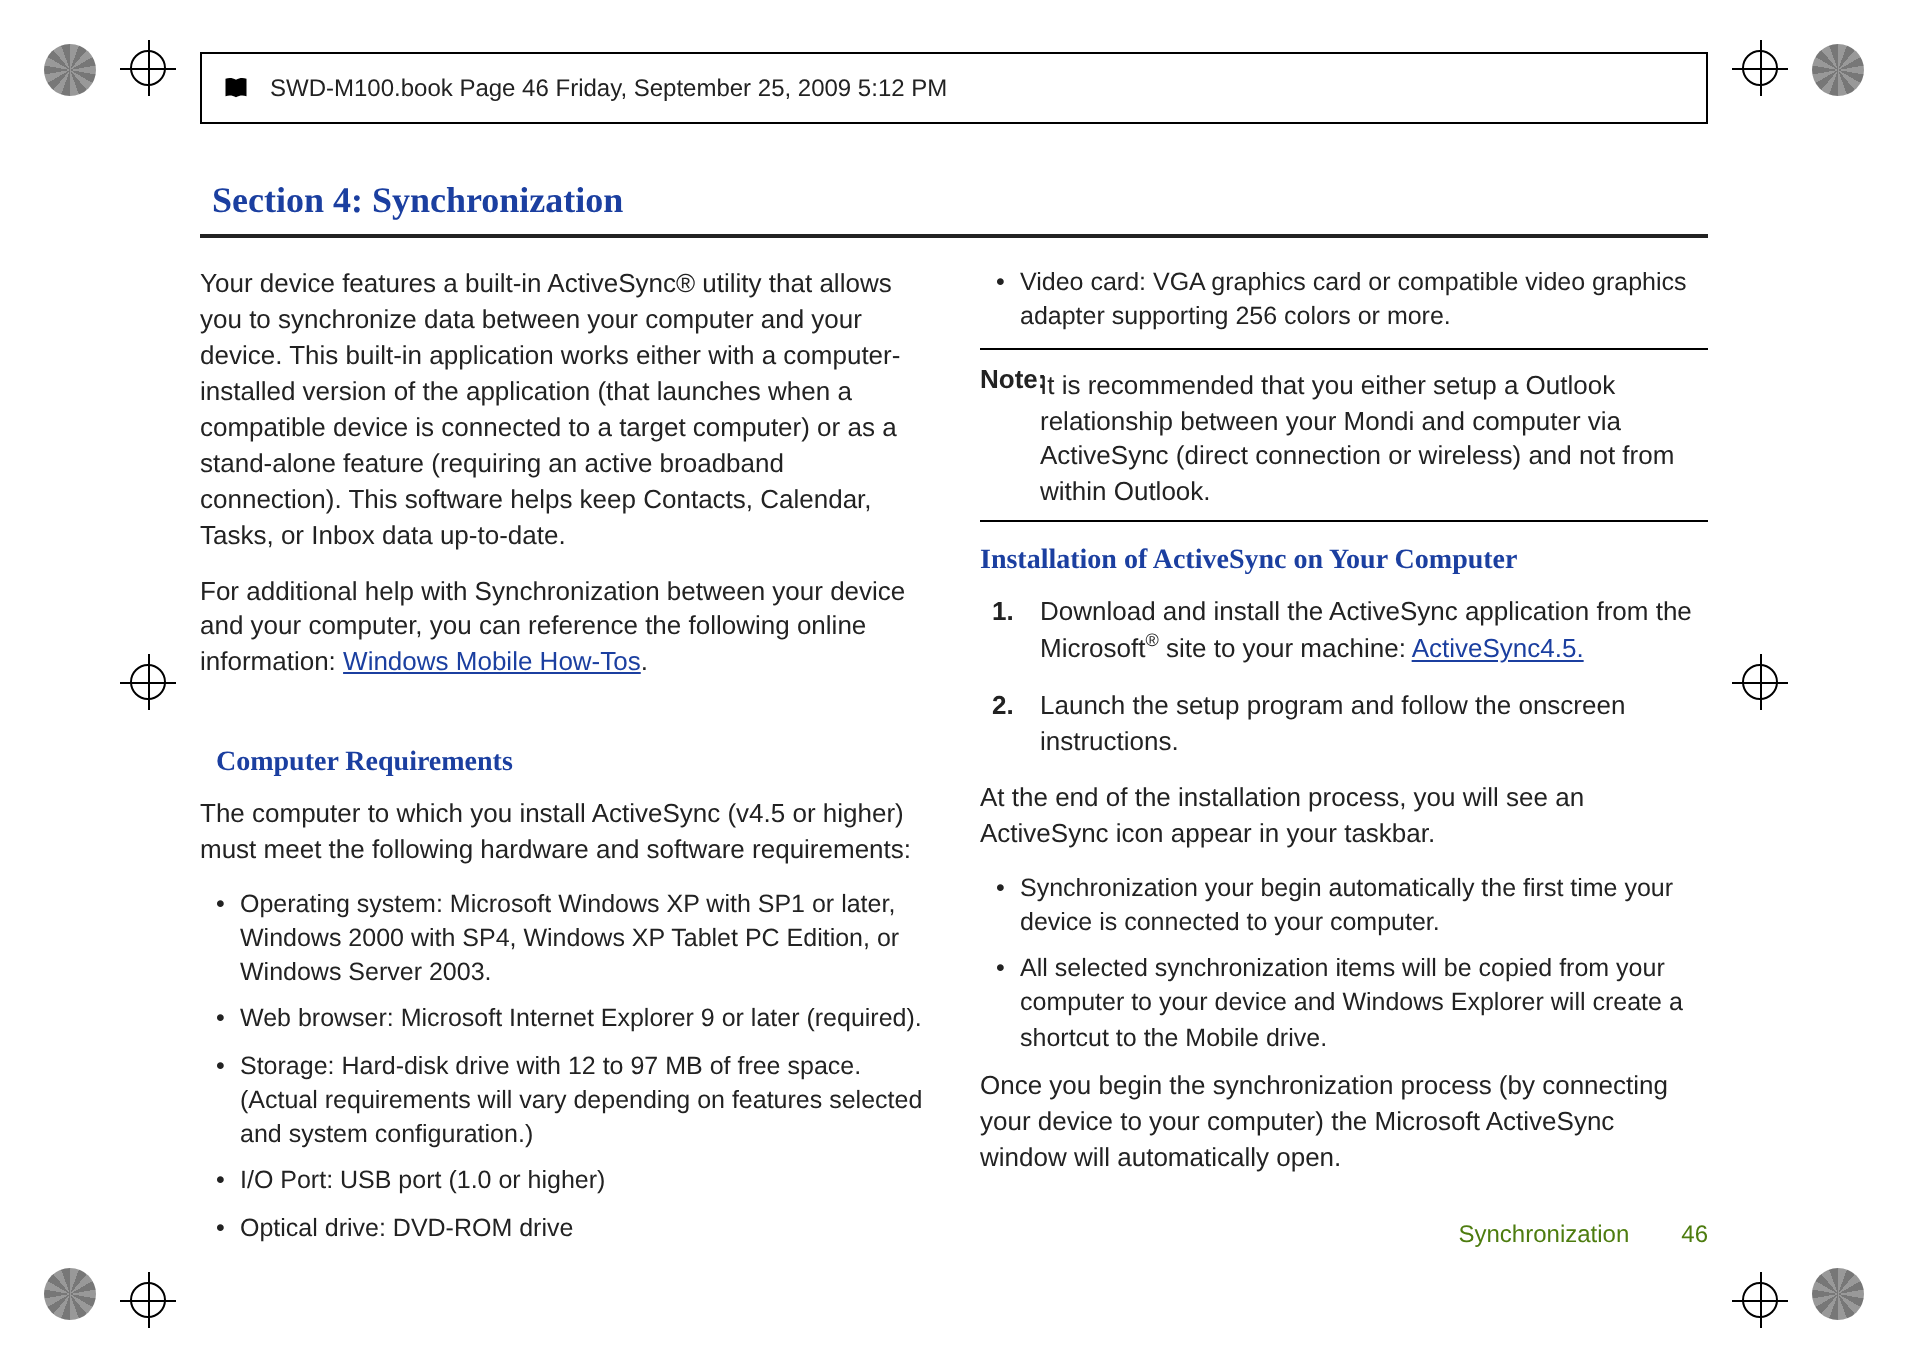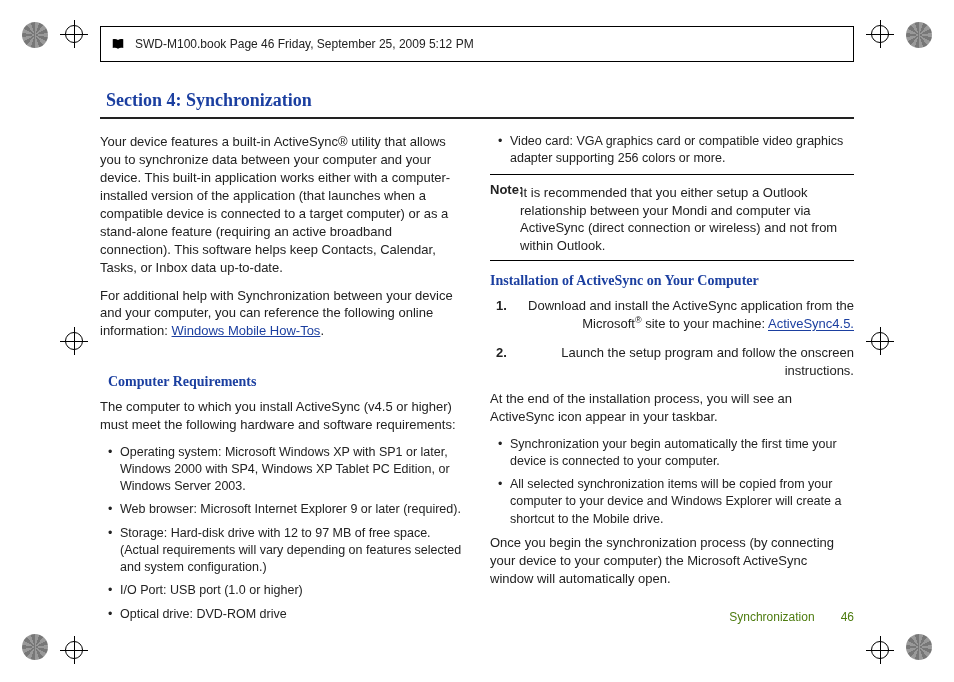--- a/index.html
+++ b/index.html
@@ -107,21 +107,21 @@
     border-top:1px solid #000;
     border-bottom:1px solid #000;
     padding:6px 0 6px 0;
     margin:6px 0 10px 0;
     font-size:13px;
     line-height:1.35;
   }
   .note-block .nb-label { font-weight:bold; }
   .note-block .nb-body { display:block; padding-left:30px; margin-top:-14px; }
   .numlist { list-style:none; padding-left:30px; counter-reset:step; }
-  .numlist li { position:relative; margin-bottom:10px;text-align:right; }
+  .numlist li { position:relative; margin-bottom:10px; }
   .numlist li::before {
     counter-increment:step;
     content: counter(step) ".";
     position:absolute; left:-24px; top:0;
     font-weight:bold;
   }
   .sup { font-size:9px; vertical-align:super; }
   .link { color:#1b3fa0; text-decoration:underline; }
   .footer {
     position:absolute;

